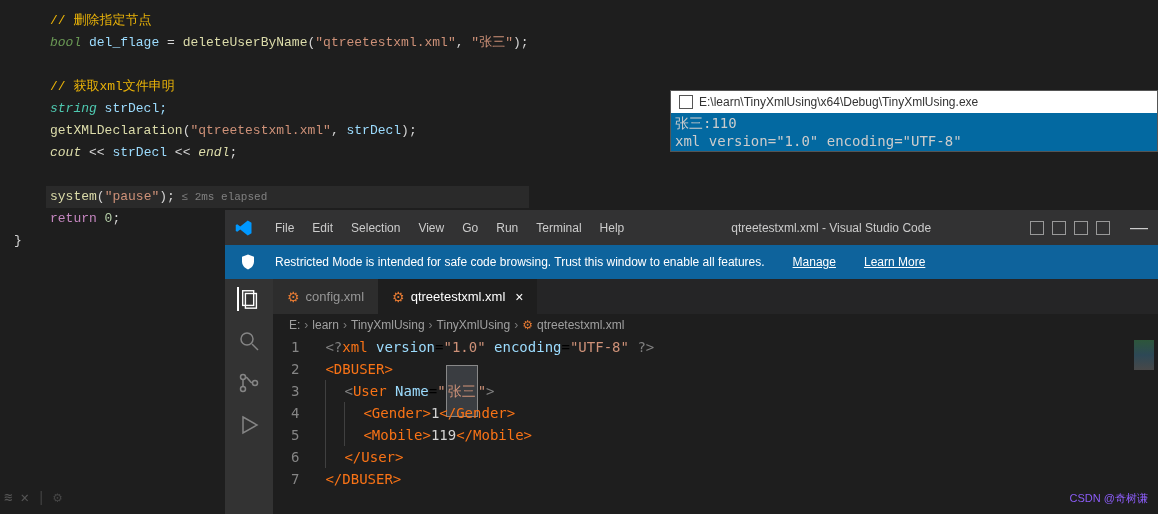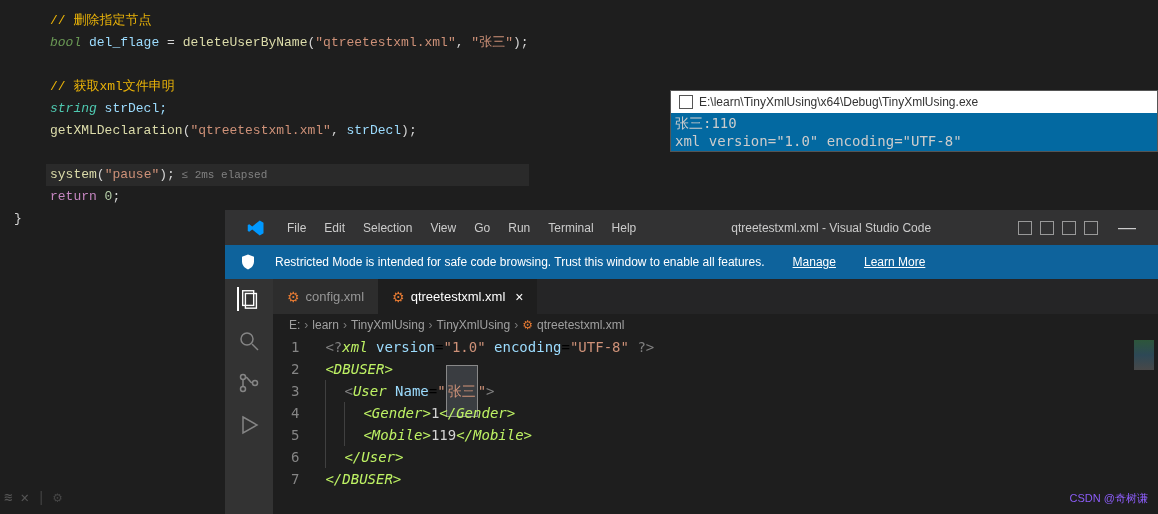--- a/index.html
+++ b/index.html
@@ -13,21 +13,21 @@
 .kw-str { color: #ce9178; }
 .kw-var { color: #9cdcfe; }
 .kw-num { color: #b5cea8; }
 .brace { color: #d4d4d4; }
 .elapsed { color: #808080; font-size: 11px; font-style: normal; }
 .console { position: absolute; top: 90px; left: 670px; right: 0; background: #0369a1; border: 1px solid #555; }
 .console-title { background: #fff; color: #333; padding: 4px 8px; font-family: 'Segoe UI', sans-serif; font-size: 12px; display: flex; align-items: center; gap: 6px; }
 .console-icon { width: 14px; height: 14px; border: 1px solid #555; display: inline-block; }
 .console-body { padding: 2px 4px; color: #ccc; font-family: 'NSimSun', 'SimSun', monospace; font-size: 14px; }
 .vscode { position: absolute; top: 210px; left: 225px; right: 0; bottom: 0; background: #252526; display: flex; flex-direction: column; font-family: 'Segoe UI', sans-serif; }
-.titlebar { height: 35px; background: #323233; display: flex; align-items: center; padding: 0 22px; color: #ccc; }
+.titlebar { height: 35px; background: #323233; display: flex; align-items: center; padding: 0 10px; color: #ccc; }
 .vs-logo { width: 18px; height: 18px; margin-right: 14px; }
 .menu { display: flex; gap: 2px; font-size: 12px; }
 .menu span { padding: 3px 8px; cursor: pointer; }
 .window-title { flex: 1; text-align: center; color: #ccc; font-size: 12px; }
 .layout-icons { display: flex; gap: 8px; align-items: center; }
 .layout-icon { width: 14px; height: 14px; border: 1px solid #999; display: inline-block; }
 .banner { background: #0e639c; color: #fff; padding: 8px 14px; display: flex; align-items: center; gap: 18px; font-size: 12px; }
 .banner a { color: #fff; text-decoration: underline; margin-left: 10px; cursor: pointer; }
 .vs-body { display: flex; flex: 1; }
 .activitybar { width: 48px; background: #333333; display: flex; flex-direction: column; align-items: center; padding-top: 8px; gap: 18px; }
@@ -39,21 +39,21 @@
 .tab.active { background: #1e1e1e; color: #fff; }
 .tab .file-icon { color: #e37933; font-size: 14px; }
 .close-x { margin-left: 4px; font-size: 14px; }
 .breadcrumb { padding: 4px 16px; font-size: 12px; color: #a0a0a0; display: flex; align-items: center; gap: 4px; }
 .breadcrumb .chev { color: #7a7a7a; }
 .bc-icon { color: #e37933; }
 .code-area { display: flex; font-family: Consolas, monospace; font-size: 14px; line-height: 22px; }
 .linenums { text-align: right; color: #858585; padding: 0 18px 0 18px; user-select: none; }
 .code-text { padding-left: 8px; }
 .guide { border-left: 1px solid #404040; padding-left: 18px; display: inline-block; }
-.tag { color: #bef264; font-style: italic; }
+.tag { color: #f97316; }
 .attr-name { color: #9cdcfe; }
 .attr-val { color: #ce9178; }
 .xml-txt { color: #d4d4d4; }
 .pi { color: #808080; }
 .hl-box { background: #3a3d41; border: 1px solid #888; padding: 17px 1px; }
 .watermark { position: absolute; bottom: 8px; right: 10px; color: #8b5cf6; font-size: 11px; font-family: sans-serif; }
 .bottom-left { position: absolute; bottom: 8px; left: 4px; color: #555; display: flex; gap: 8px; align-items: center; font-size: 14px; }
 .minimap { position: absolute; right: 4px; top: 340px; width: 20px; height: 30px; background: linear-gradient(#4a6, #48a, #888); opacity: 0.4; }
 </style>
 </head>
@@ -61,20 +61,21 @@
 
 <div class="bg-code">
   <div><span class="kw-comment">// 删除指定节点</span></div>
   <div>
     <span class="kw-blue kw-green" style="font-style:italic">bool </span><span class="kw-var">del_flage</span><span> = </span><span class="kw-fn">deleteUserByName</span><span>(</span><span class="kw-str">"qtreetestxml.xml"</span><span>, </span><span class="kw-str">"张三"</span><span>);</span>
   </div>
   <div>&nbsp;</div>
   <div><span class="kw-comment">// 获取xml文件申明</span></div>
   <div><span class="kw-type kw-green" style="font-style:italic">string </span><span class="kw-var">strDecl;</span></div>
   <div><span class="kw-fn">getXMLDeclaration</span><span>(</span><span class="kw-str">"qtreetestxml.xml"</span><span>, </span><span class="kw-var">strDecl</span><span>);</span></div>
+  <div><span class="kw-fn kw-green" style="font-style:italic">cout</span><span> &lt;&lt; </span><span class="kw-var">strDecl</span><span> &lt;&lt; </span><span class="kw-fn kw-green" style="font-style:italic">endl</span><span>;</span></div>
   <div>&nbsp;</div>
   <div style="background:#2a2a2a; margin-left:-4px; padding-left:4px;"><span class="kw-fn">system</span><span>(</span><span class="kw-str">"pause"</span><span>);</span><span class="elapsed"> ≤ 2ms elapsed</span></div>
   <div><span class="kw-blue" style="color:#c586c0">return </span><span class="kw-num">0</span><span>;</span></div>
   <div style="margin-left:-36px;"><span class="brace">}</span></div>
 </div>
 
 <div class="console">
   <div class="console-title">
     <span class="console-icon"></span>
     <span>E:\learn\TinyXmlUsing\x64\Debug\TinyXmlUsing.exe</span>

